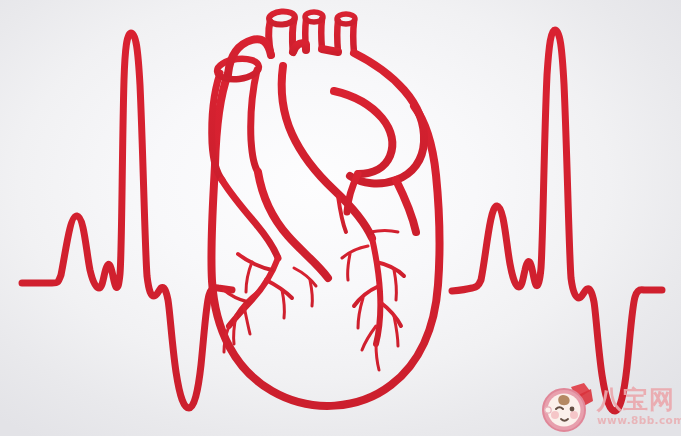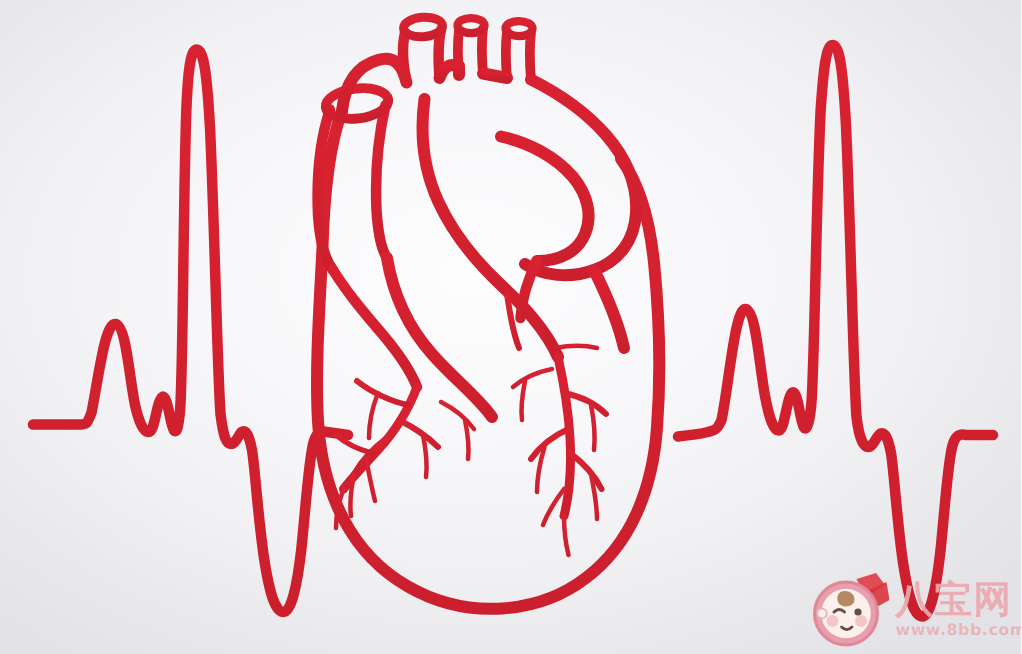--- a/index.html
+++ b/index.html
@@ -32,20 +32,21 @@
   }
 
   
   #watermark {
     position: absolute;
     right: 4px;
     bottom: 2px;
     width: 136px;
     height: 54px;
     display: flex;
+    align-items: center;
     gap: 4px;
     opacity: 0.92;
   }
   #wm-badge {
     position: relative;
     width: 52px;
     height: 52px;
     flex: 0 0 auto;
   }
   #wm-text {

